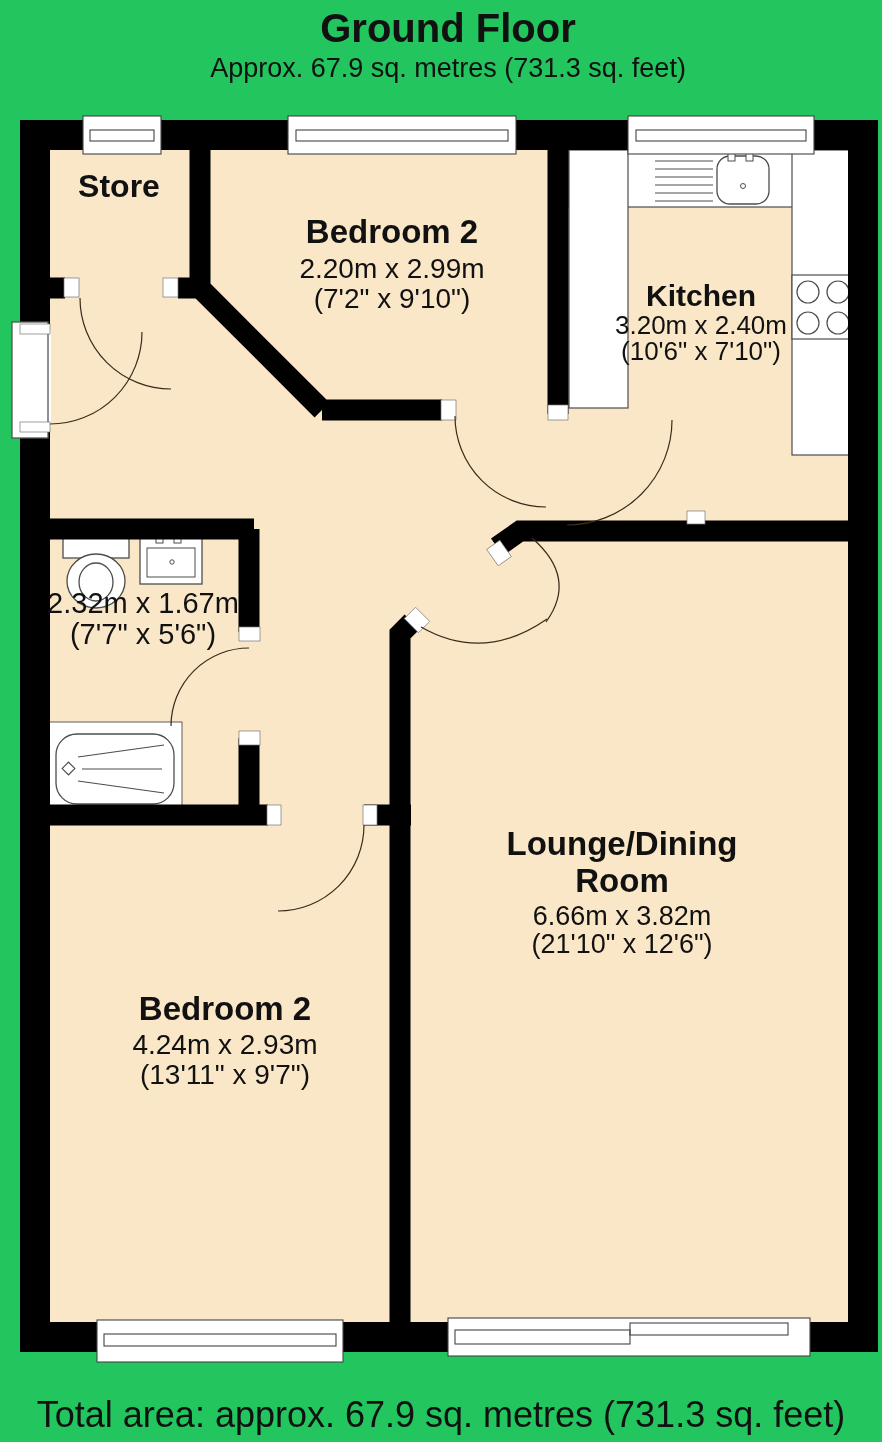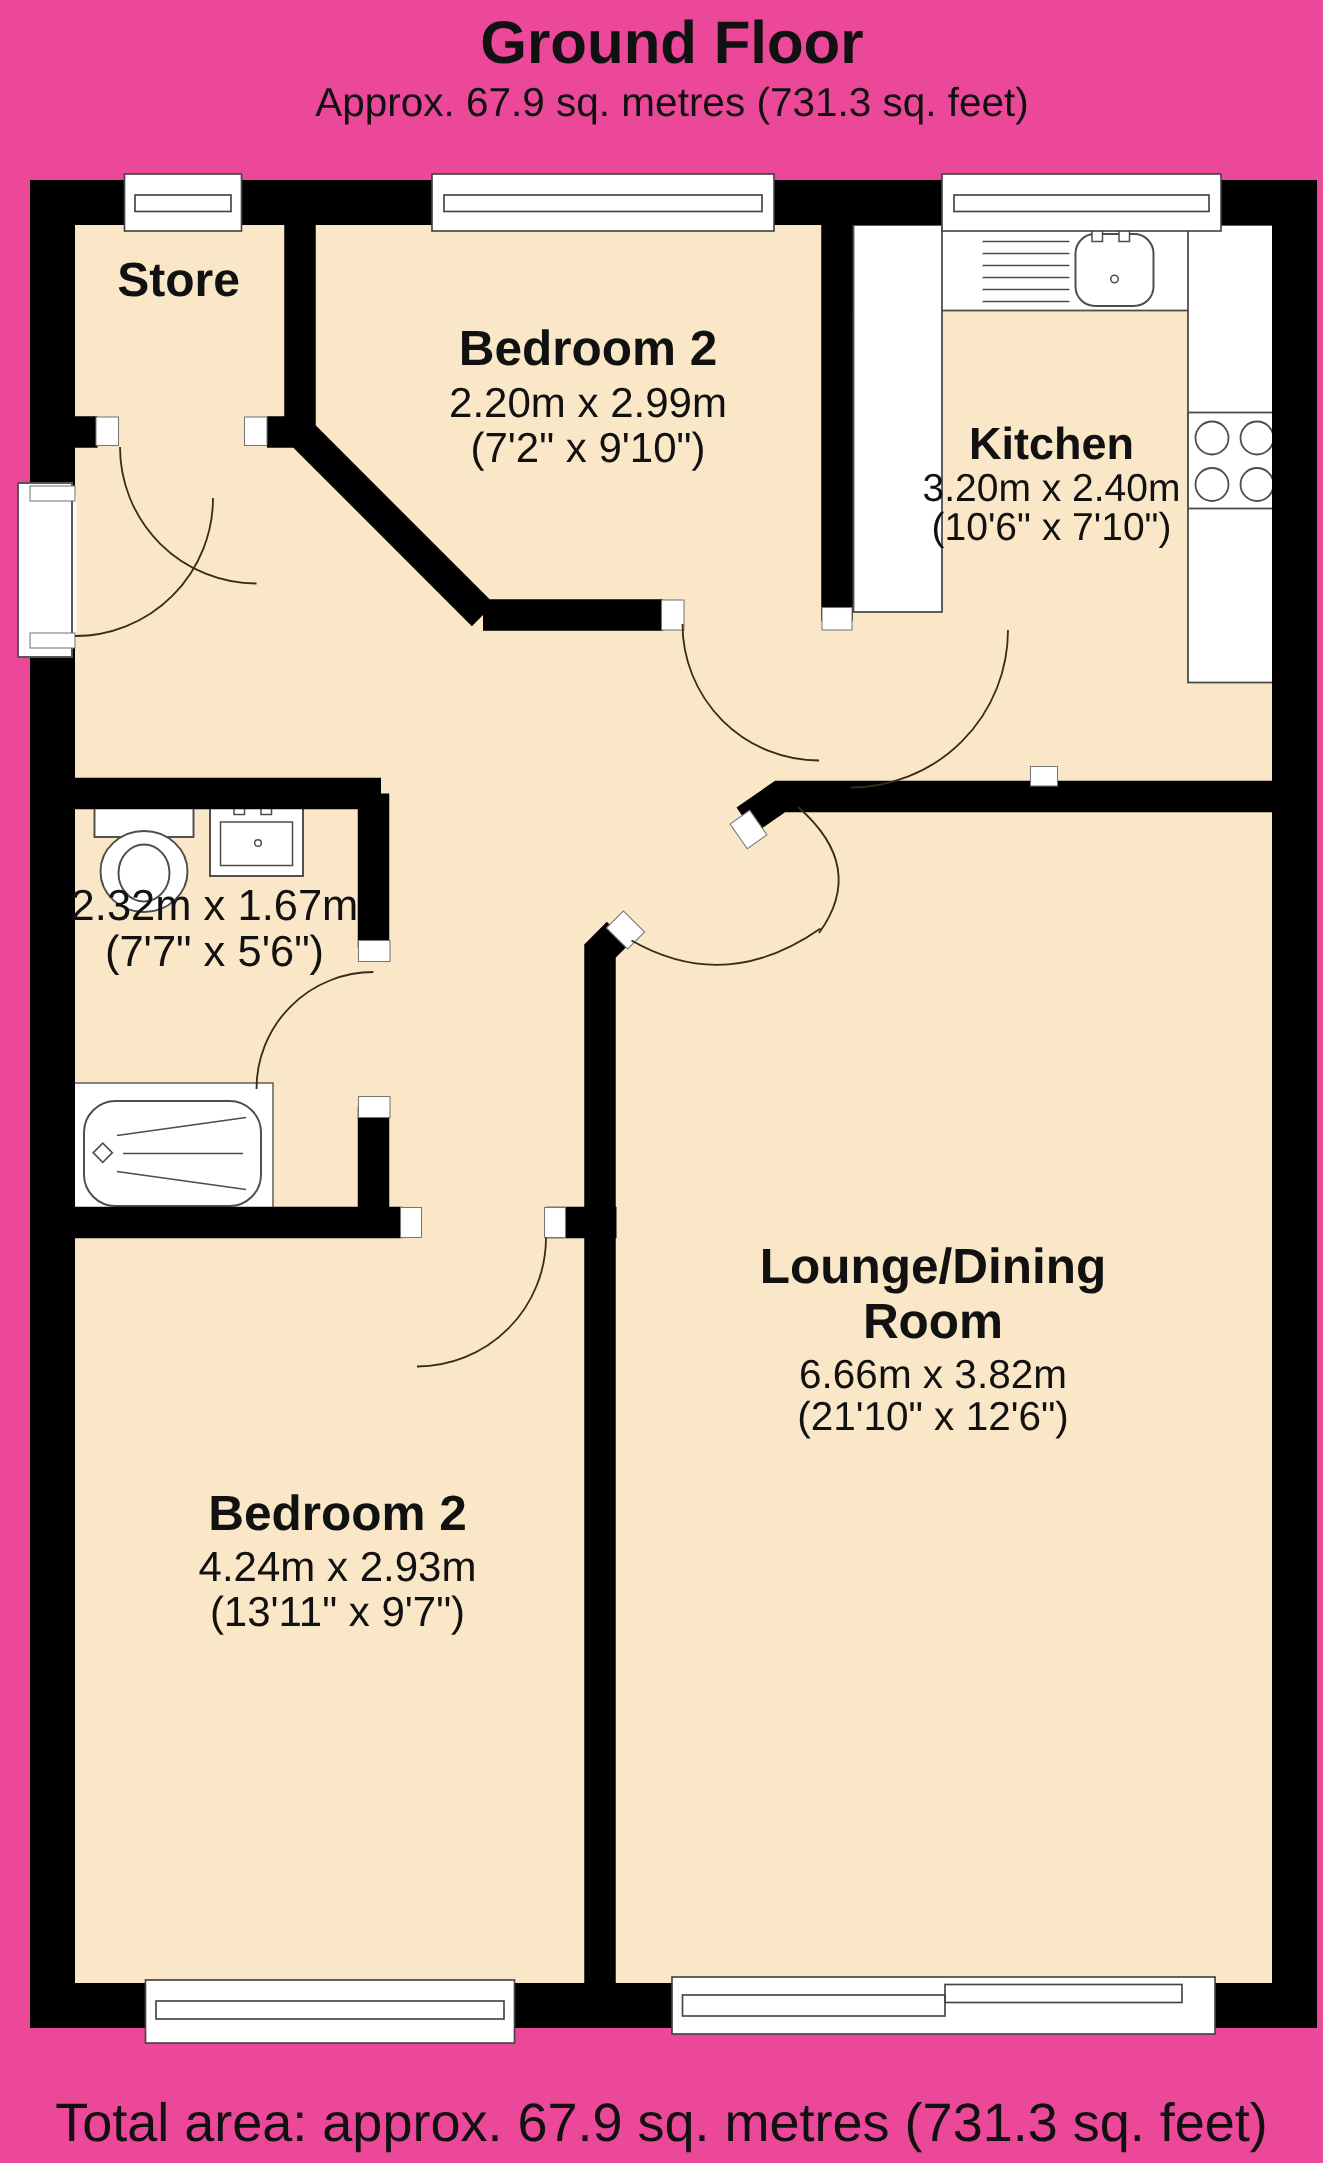--- a/index.html
+++ b/index.html
@@ -1,16 +1,16 @@
 <!DOCTYPE html>
 <html><head>
 <meta charset="utf-8">
 <style>
   html,body{margin:0;padding:0;background:#fff;}
-  #page{position:relative;width:882px;height:1442px;background:#ec4899;overflow:hidden;
+  #page{position:relative;width:882px;height:1442px;background:#22c55e;overflow:hidden;
         font-family:"Liberation Sans", sans-serif;text-align:center;}
   svg{position:absolute;left:0;top:0;}
   text{fill:#111;}
   .rname{font-weight:bold;}
 </style>
 </head>
 <body>
 <div id="page">
 
 <svg width="882" height="1442" viewBox="0 0 882 1442">

